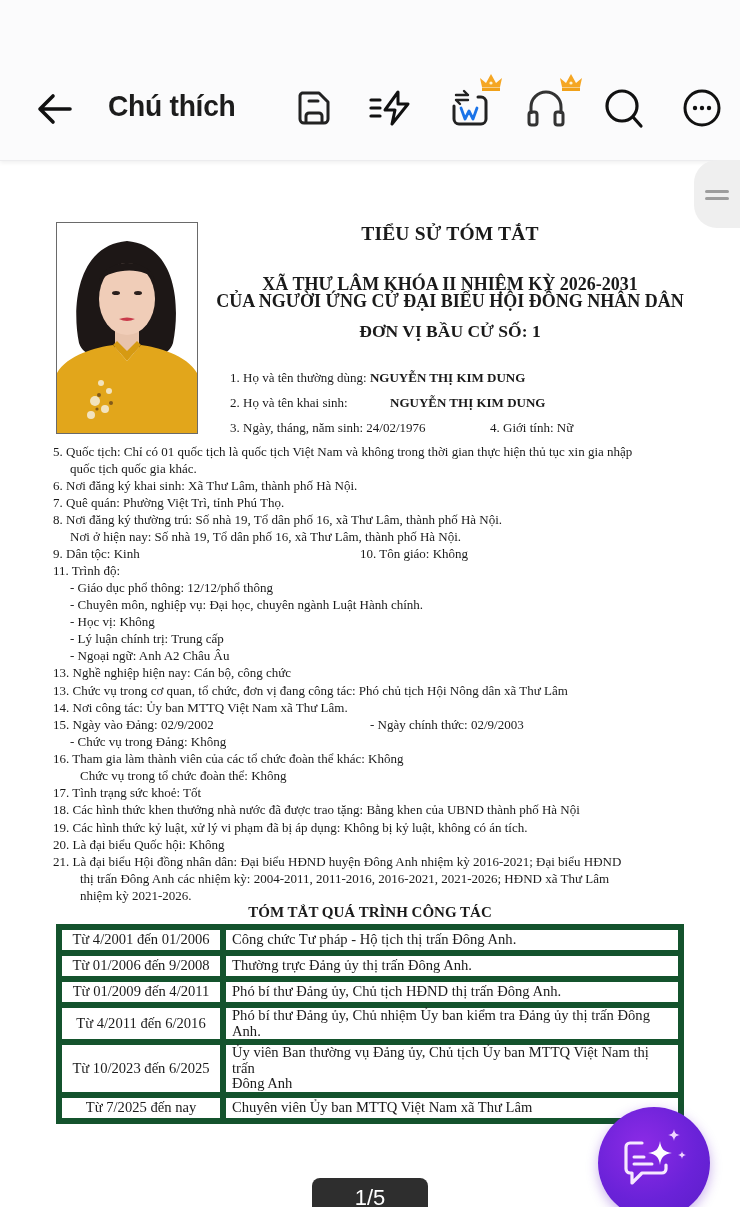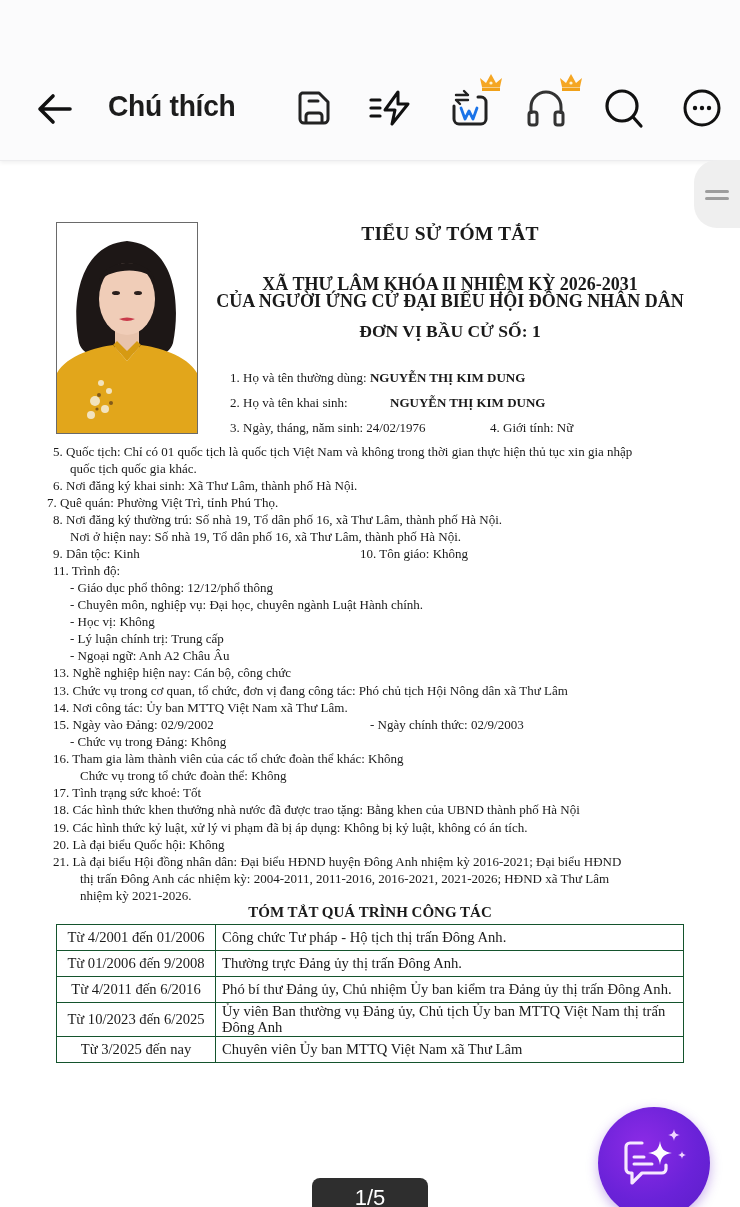--- a/index.html
+++ b/index.html
@@ -49,21 +49,21 @@
   .unit { top: 321px; font-size: 17.5px; }
 
   .line { position: absolute; font-size: 13px; white-space: nowrap; line-height: 17px; }
   .line b { font-weight: bold; }
 
   .tbl-title { position: absolute; left: 56px; width: 628px; top: 904px; text-align: center; font-weight: bold; font-size: 15px; }
   table.career {
     position: absolute; left: 56px; top: 924px; width: 628px;
     border-collapse: collapse; font-size: 14.6px;
   }
-  table.career td { border: 1px solid #14532d; padding: 0 4px; line-height: 15.5px; }
+  table.career td { border: 6px solid #14532d; padding: 0 4px; line-height: 15.5px; }
   table.career td.period { width: 150px; text-align: center; white-space: nowrap; }
   table.career td.role { padding-left: 6px; }
 
   .page-ind {
     position: absolute; left: 312px; top: 1178px; width: 116px; height: 40px;
     background: #2e2e2e; border-radius: 8px; color: #fff; text-align: center;
     font-family: "Liberation Sans", sans-serif; font-size: 22px; line-height: 40px;
     z-index: 7;
   }
   .fab {
@@ -193,21 +193,21 @@
 </div>
 <div class="line" style="left:390px;top:394px">
   <b>NGUYỄN THỊ KIM DUNG</b>
 </div>
 <div class="line" style="left:230px;top:419px">3. Ngày, tháng, năm sinh: 24/02/1976</div>
 <div class="line" style="left:490px;top:419px">4. Giới tính: Nữ</div>
 
 <div class="line" style="left:53px;top:443px">5. Quốc tịch: Chỉ có 01 quốc tịch là quốc tịch Việt Nam và không trong thời gian thực hiện thủ tục xin gia nhập</div>
 <div class="line" style="left:70px;top:460px">quốc tịch quốc gia khác.</div>
 <div class="line" style="left:53px;top:477px">6. Nơi đăng ký khai sinh: Xã Thư Lâm, thành phố Hà Nội.</div>
-<div class="line" style="left:47px;top:494px">7. Quê quán:  Phường Việt Trì, tỉnh Phú Thọ.</div>
+<div class="line" style="left:53px;top:494px">7. Quê quán:  Phường Việt Trì, tỉnh Phú Thọ.</div>
 <div class="line" style="left:53px;top:511px">8. Nơi đăng ký thường trú: Số nhà 19, Tổ dân phố 16, xã Thư Lâm, thành phố Hà Nội.</div>
 <div class="line" style="left:70px;top:528px">Nơi ở hiện nay:  Số nhà 19, Tổ dân phố 16, xã Thư Lâm, thành phố Hà Nội.</div>
 <div class="line" style="left:53px;top:545px">9. Dân tộc: Kinh</div>
 <div class="line" style="left:360px;top:545px">10. Tôn giáo: Không</div>
 
 <div class="line" style="left:53px;top:562px">11. Trình độ:</div>
 <div class="line" style="left:70px;top:579px">- Giáo dục phổ thông: 12/12/phổ thông</div>
 <div class="line" style="left:70px;top:596px">- Chuyên môn, nghiệp vụ: Đại học, chuyên ngành Luật Hành chính.</div>
 <div class="line" style="left:70px;top:613px">- Học vị: Không</div>
 <div class="line" style="left:70px;top:630px">- Lý luận chính trị: Trung cấp</div>
@@ -234,32 +234,36 @@
   <tbody>
       <tr style="height:26px">
     <td class="period">Từ 4/2001 đến 01/2006</td>
     <td class="role">Công chức Tư pháp - Hộ tịch thị trấn Đông Anh.</td>
   </tr>
   <tr style="height:26px">
     <td class="period">Từ 01/2006 đến 9/2008</td>
     <td class="role">Thường trực Đảng ủy thị trấn Đông Anh.</td>
   </tr>
   <tr style="height:26px">
+    <td class="period">Từ 01/2009 đến 4/2011</td>
+    <td class="role">Phó bí thư Đảng ủy, Chủ tịch HĐND thị trấn Đông Anh.</td>
+  </tr>
+  <tr style="height:26px">
     <td class="period">Từ 4/2011 đến 6/2016</td>
     <td class="role">Phó bí thư Đảng ủy, Chủ nhiệm Ủy ban kiểm tra Đảng ủy thị trấn Đông Anh.</td>
   </tr>
   <tr style="height:34px">
     <td class="period">Từ 10/2023 đến 6/2025</td>
     <td class="role">
       <div>Ủy viên Ban thường vụ Đảng ủy, Chủ tịch Ủy ban MTTQ Việt Nam thị trấn</div>
       <div>Đông Anh</div>
     </td>
   </tr>
   <tr style="height:26px">
-    <td class="period">Từ 3/2025 đến nay</td>
+    <td class="period">Từ 7/2025 đến nay</td>
     <td class="role">Chuyên viên Ủy ban MTTQ Việt Nam xã Thư Lâm</td>
   </tr>
 </tbody>
   </table>
 
 <div class="page-ind">1/5</div>
 
 <div class="fab">
   <svg width="112" height="112" viewBox="0 0 112 112">
     <path d="M44 36 H32 a4 4 0 0 0 -4 4 V62 a4 4 0 0 0 4 4 H34 V76 L44 66 H64 a4 4 0 0 0 4 -4 V58" stroke="#f6e8ff" stroke-width="3.2" fill="none" stroke-linecap="round" stroke-linejoin="round"></path>

